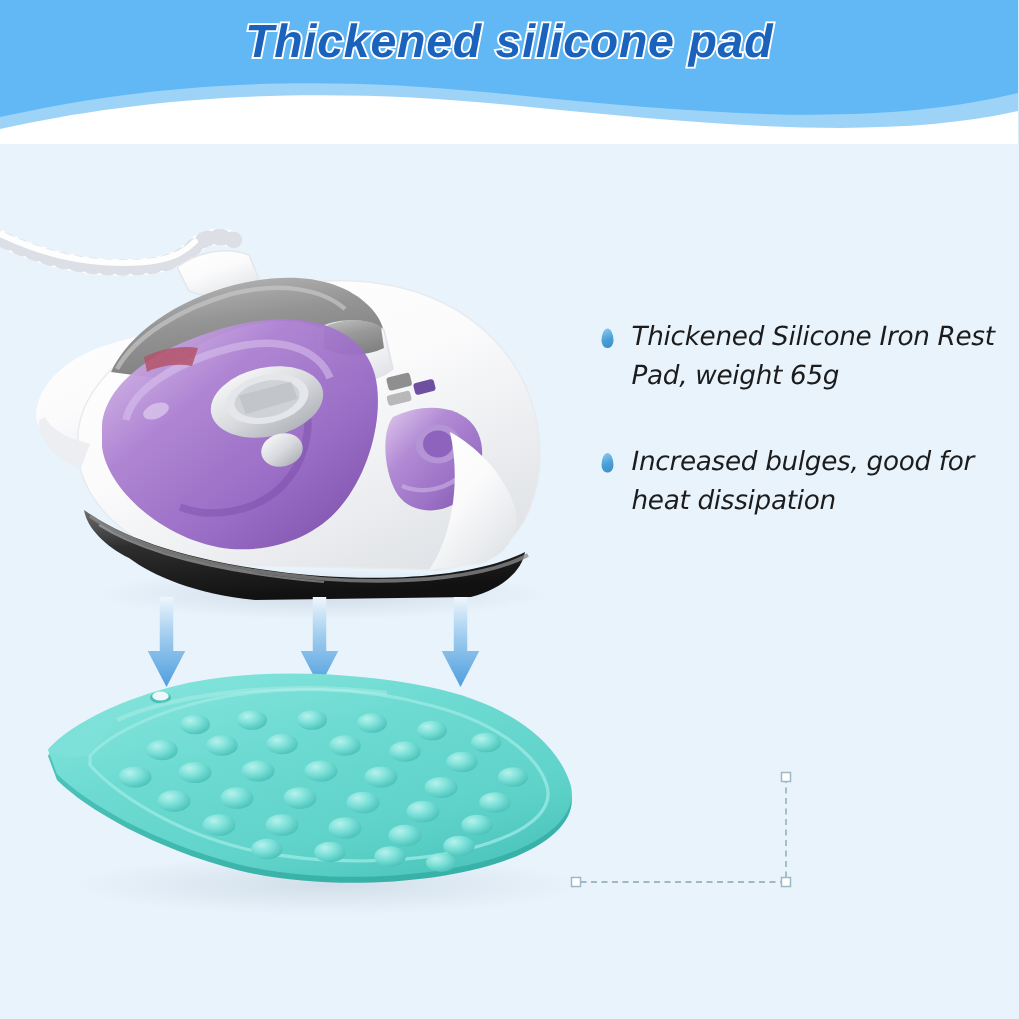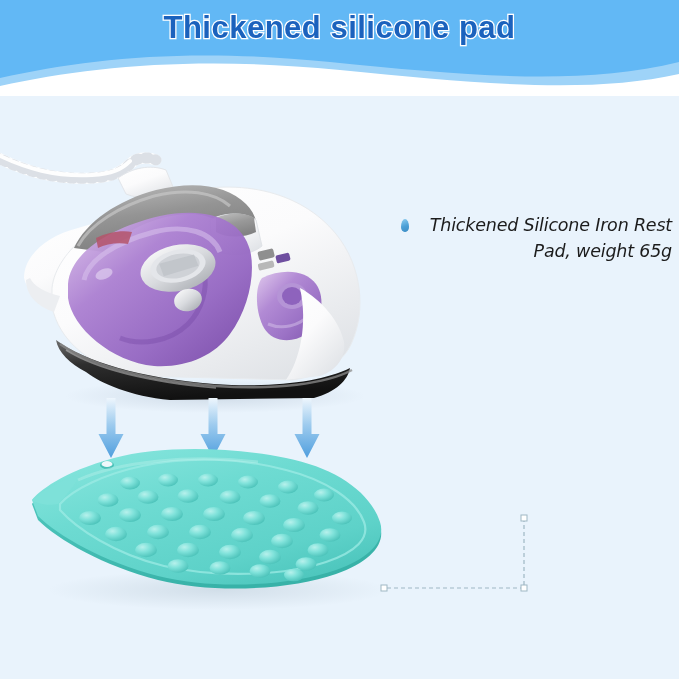--- a/index.html
+++ b/index.html
@@ -36,20 +36,21 @@
     left: 0; top: 0;
     width: 679px; height: 96px;
   }
   .header-title {
     position: absolute;
     left: 0; top: 10px;
     width: 679px;
     text-align: center;
     font-size: 31px;
     font-weight: bold;
+    font-style: italic;
     letter-spacing: 0.5px;
     color: #1b62bd;
     -webkit-text-stroke: 2.5px #ffffff;
     paint-order: stroke fill;
     z-index: 4;
     white-space: nowrap;
   }
 
   
   .bullets {
@@ -57,21 +58,20 @@
     left: 400px;
     top: 213px;
     width: 272px;
   }
   .bullet-row {
     position: relative;
     display: block;
     margin-bottom: 31px;
     padding-left: 21px;
     min-height: 34px;
-    text-align: right;
   }
   .bullet-marker {
     position: absolute;
     left: 1px;
     top: 6px;
     width: 8px;
     height: 13px;
     background: linear-gradient(160deg, #8ecdf0 0%, #4a9fd6 55%, #3d8cc4 100%);
     border-radius: 50% 50% 46% 46% / 62% 62% 38% 38%;
   }
@@ -403,15 +403,19 @@
       <rect x="143" y="73" width="6" height="6" fill="#ffffff" stroke="#9fb8c4" stroke-width="1"></rect>
       <rect x="3" y="73" width="6" height="6" fill="#ffffff" stroke="#9fb8c4" stroke-width="1"></rect>
     </svg>
   </div>
 
   <div class="bullets">
     <div class="bullet-row">
       <span class="bullet-marker"></span>
       <span class="bullet-text">Thickened Silicone Iron Rest Pad, weight 65g</span>
     </div>
+    <div class="bullet-row">
+      <span class="bullet-marker"></span>
+      <span class="bullet-text">Increased bulges, good for heat dissipation</span>
+    </div>
   </div>
 
 </div>
 
 </body></html>

